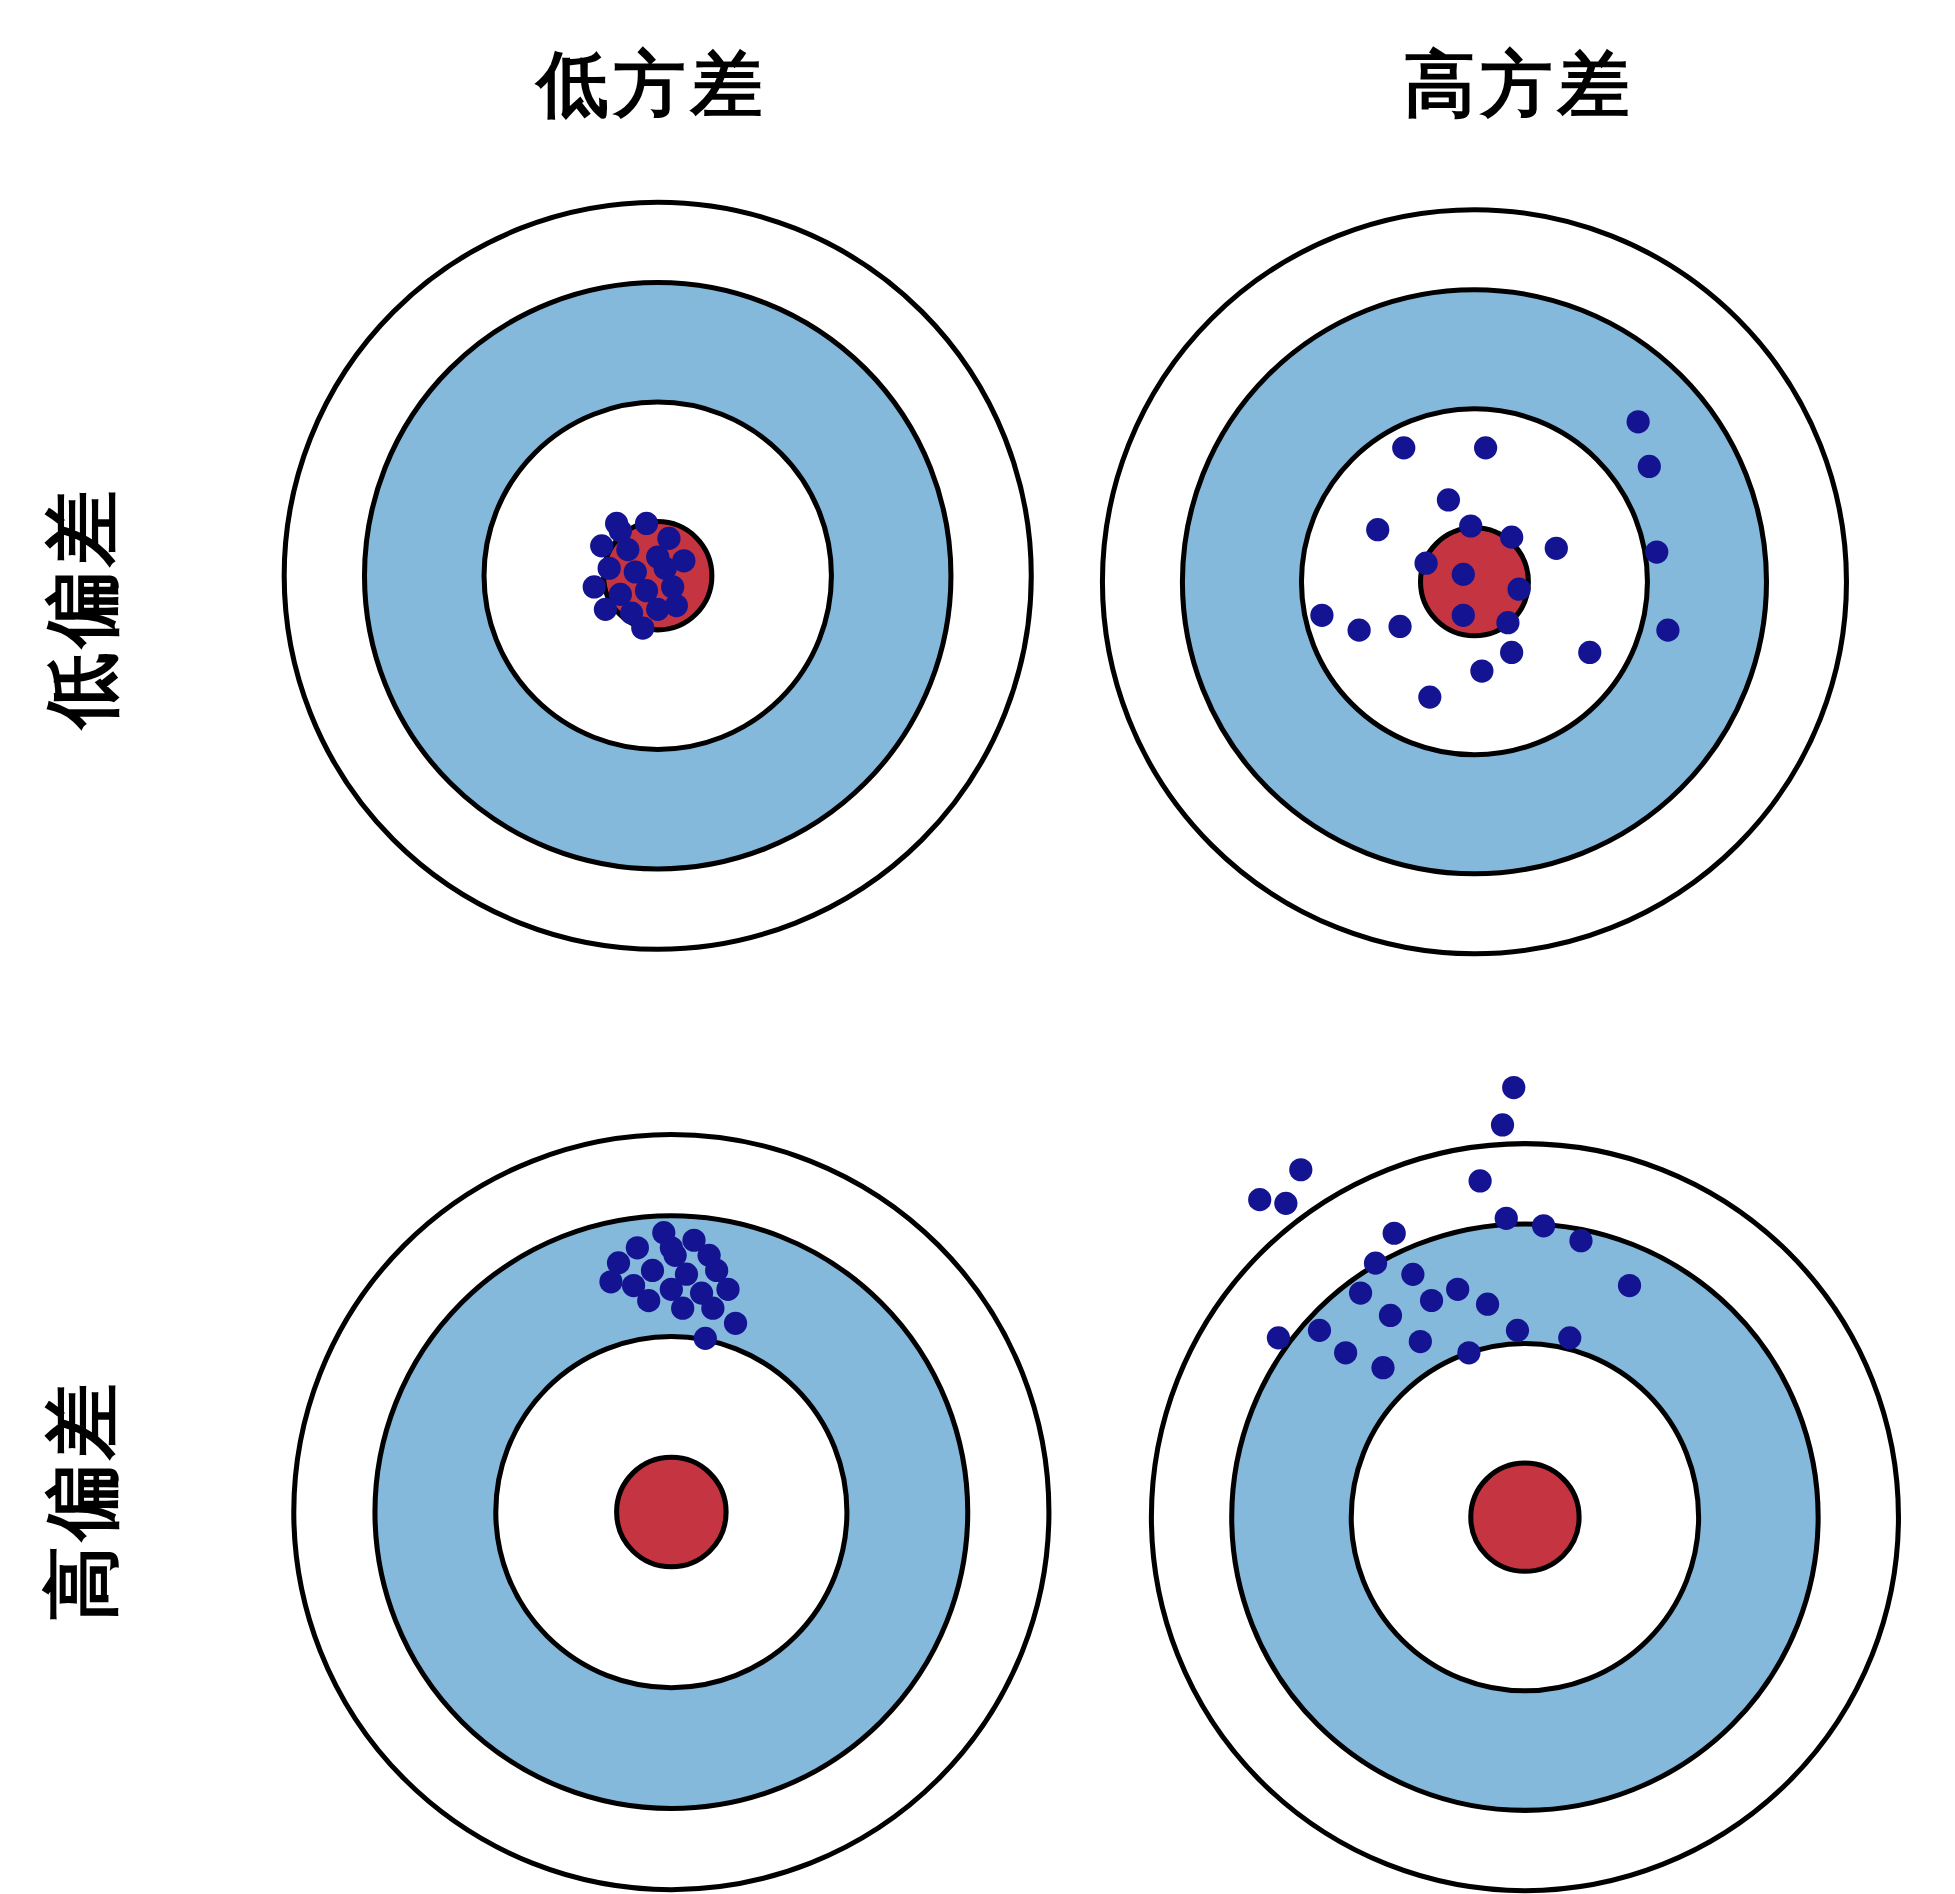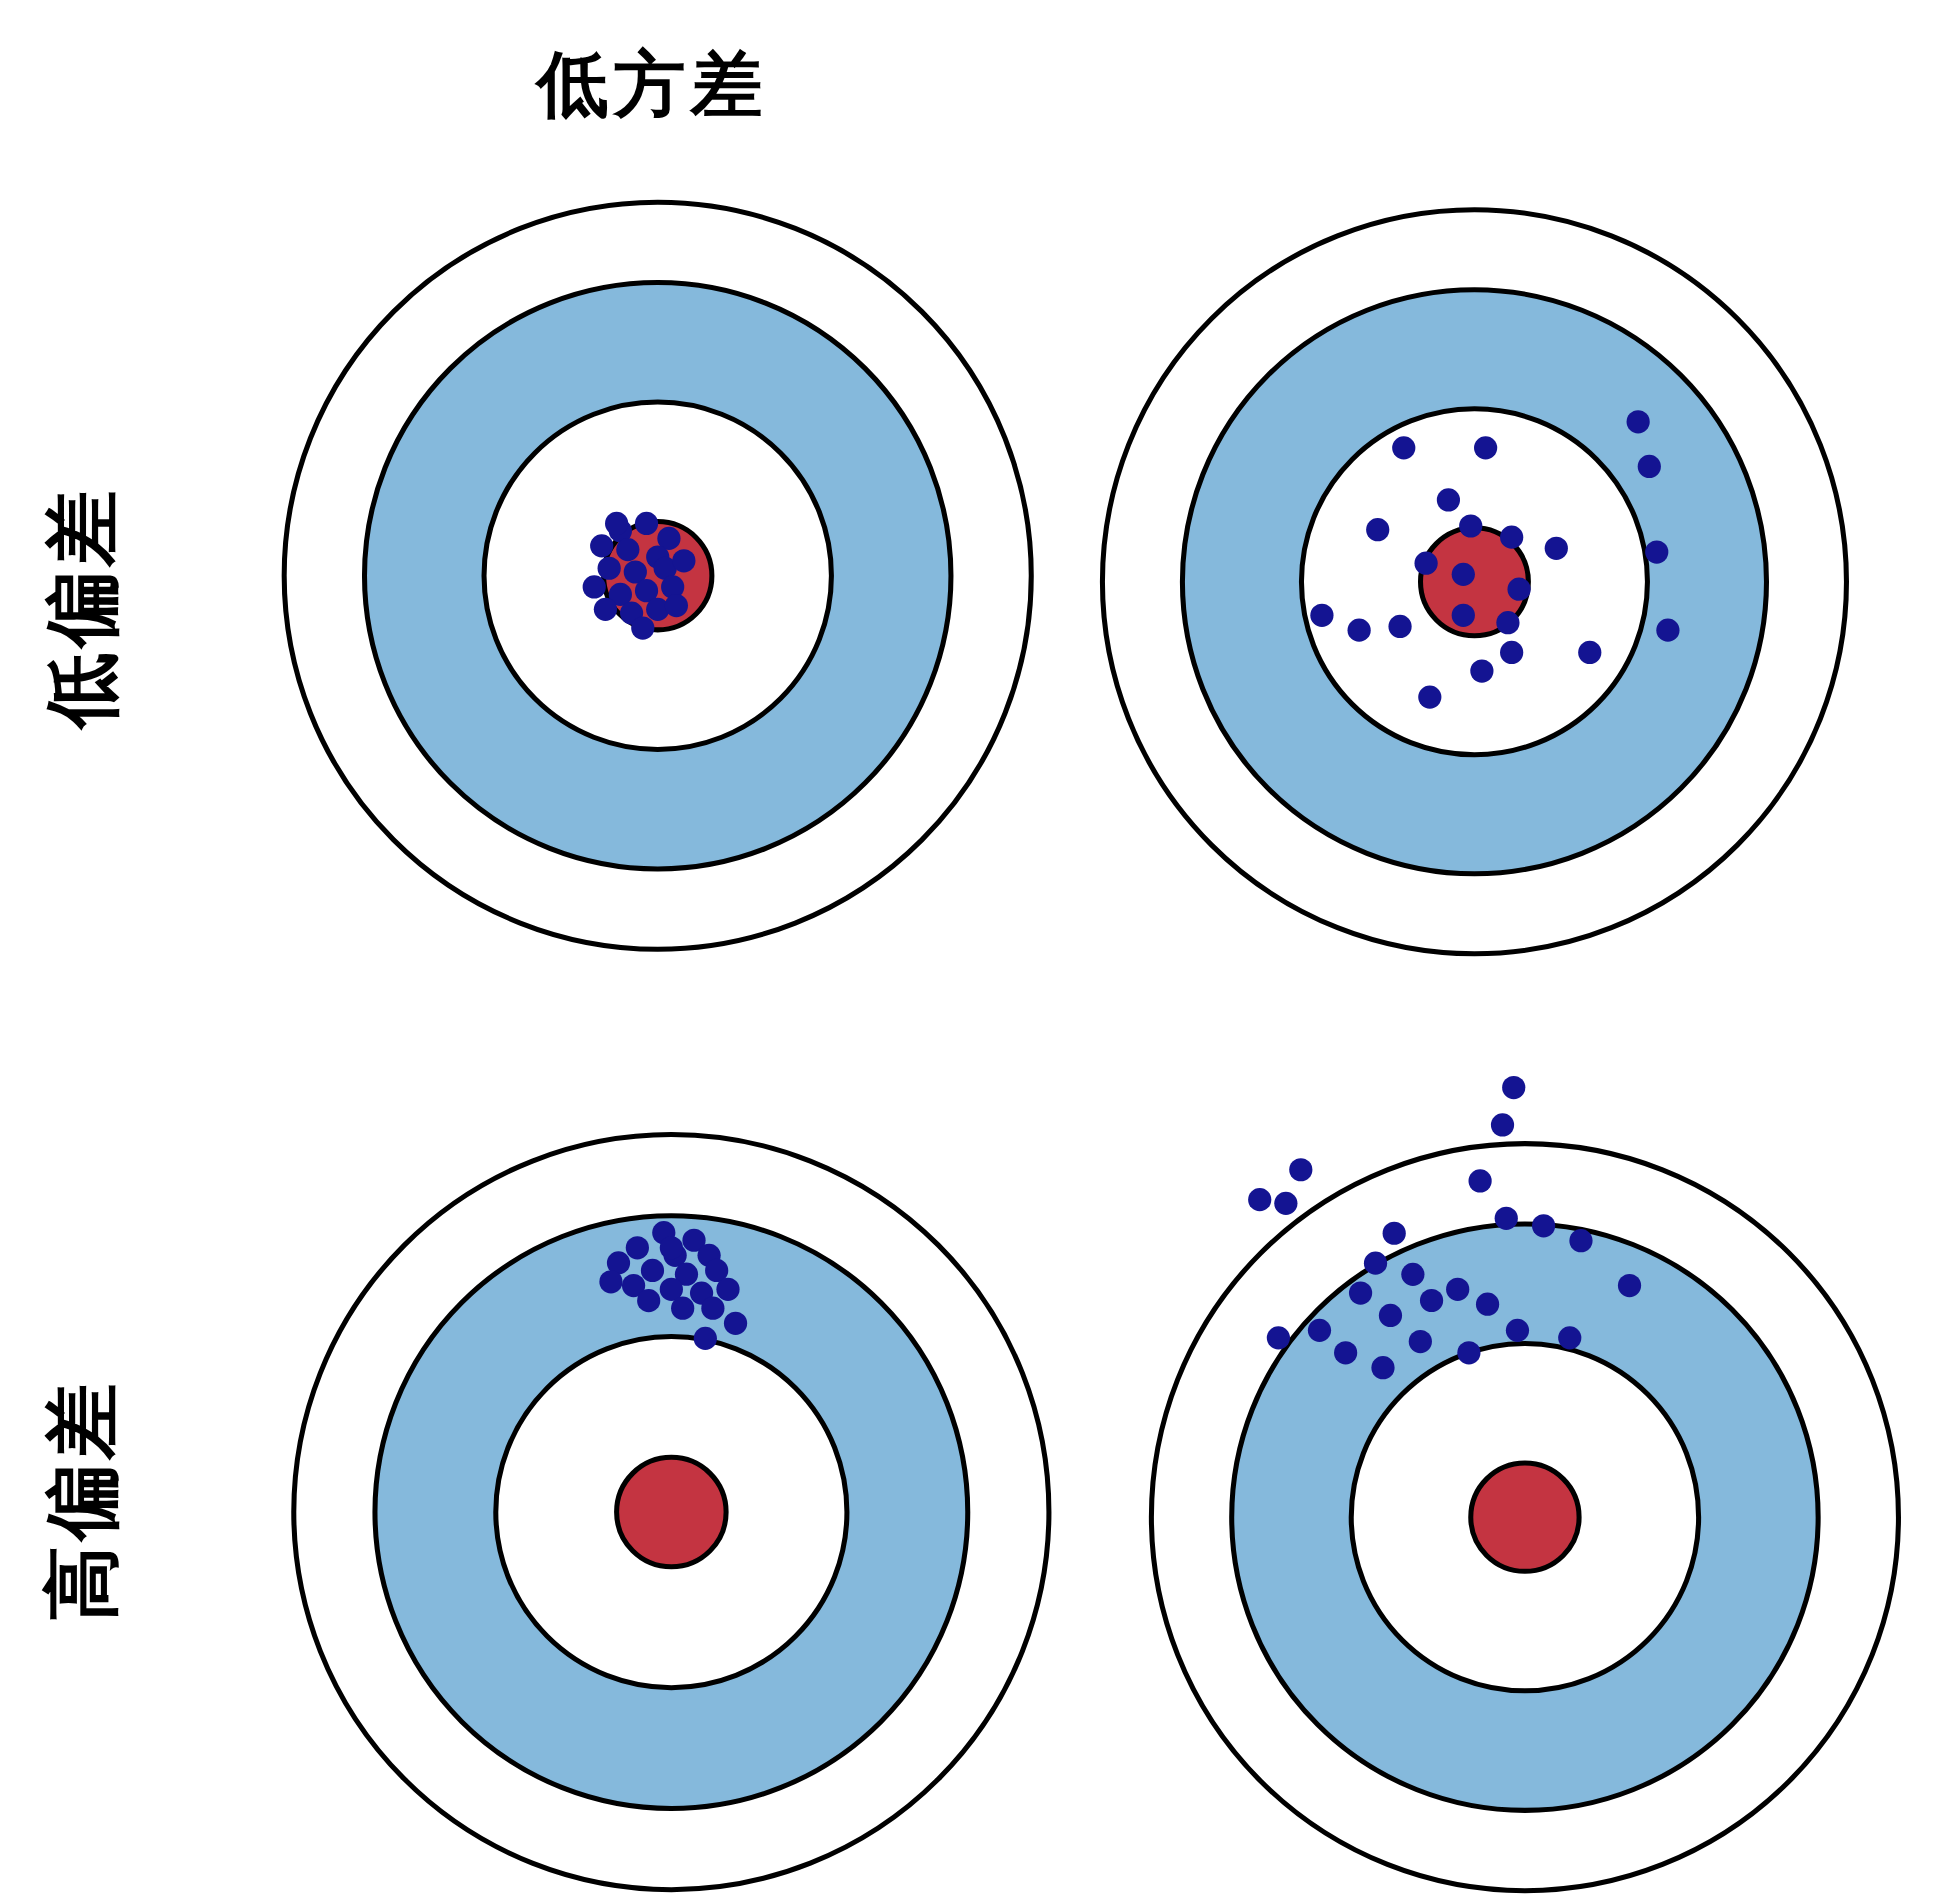--- a/index.html
+++ b/index.html
@@ -48,20 +48,21 @@
   #row-0 { left: 83px; top: 607px; }
   #row-1 { left: 83px; top: 1500px; }
 </style>
 </head>
 <body>
 
 <div class="figure">
 
   <div class="col-label" id="col-0">低方差</div>
 
+  <div class="col-label" id="col-1">高方差</div>
 
   <div class="row-label" id="row-0">低偏差</div>
 
   <div class="row-label" id="row-1">高偏差</div>
 
   <svg id="targets" viewBox="0 0 3873 3753" xmlns="http://www.w3.org/2000/svg">
       <g>
         <circle cx="1303" cy="1140" r="740" fill="#FFFFFF" stroke="#000000" stroke-width="10"></circle>
         <circle cx="1303" cy="1140" r="580.9" fill="#85B9DC" stroke="#000000" stroke-width="10"></circle>
         <circle cx="1303" cy="1140" r="344.1" fill="#FFFFFF" stroke="#000000" stroke-width="10"></circle>

